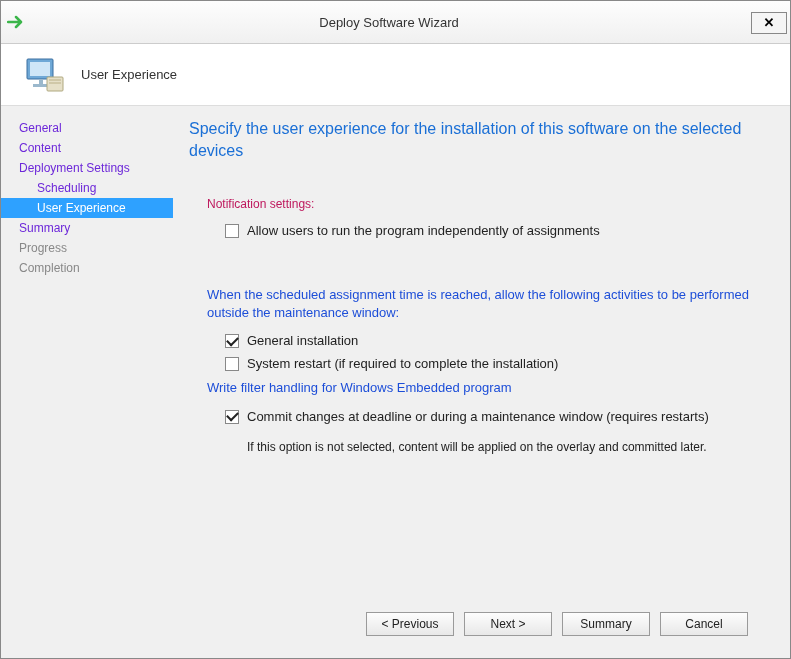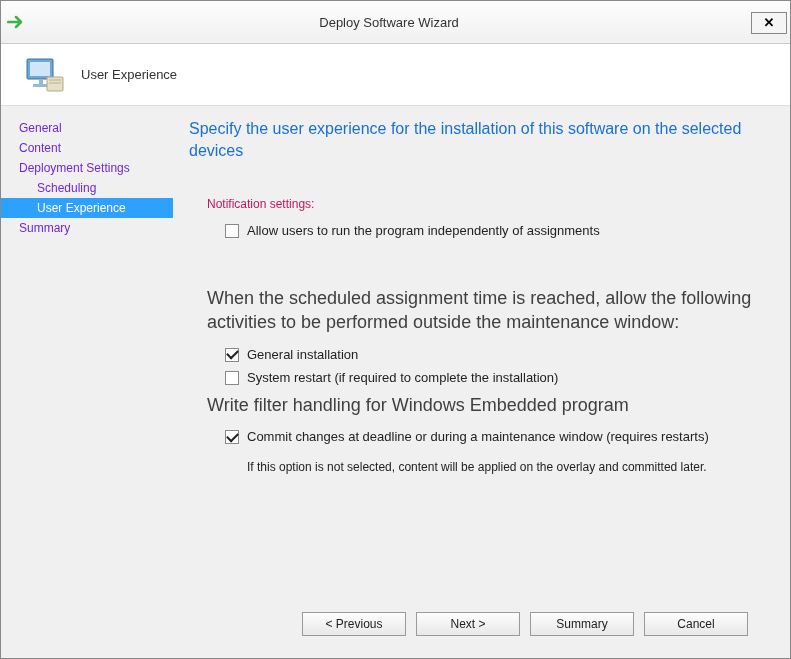--- a/index.html
+++ b/index.html
@@ -147,42 +147,42 @@
       height: 5px;
       border-left: 2px solid #222;
       border-bottom: 2px solid #222;
       transform: rotate(-45deg) translate(1px, -1px);
     }
     .checkbox-label {
       font-size: 13px;
       color: #222;
     }
     .paragraph {
-      font-size: 18px;
-      color: #404040;
+      font-size: 13px;
+      color: #1d4ed8;
       margin-bottom: 12px;
       line-height: 1.35;
     }
     .indent-note {
       font-size: 12px;
       color: #222;
       padding-left: 36px;
       margin-top: 4px;
     }
     .footer {
       height: 48px;
       display: flex;
       align-items: center;
       justify-content: flex-end;
       padding: 0 20px;
       gap: 10px;
       border-top: 0;
     }
     .btn {
-      width: 104px;
+      width: 88px;
       height: 24px;
       border: 1px solid #9a9a9a;
       background: linear-gradient(#fdfdfd, #e8e8e8);
       font-size: 12px;
       color: #222;
       display: flex;
       align-items: center;
       justify-content: center;
       cursor: pointer;
     }
@@ -222,20 +222,22 @@
 
   <div class="body">
 
     <div class="sidebar" id="sidebar">
         <div class="sidebar-item">General</div>
         <div class="sidebar-item">Content</div>
         <div class="sidebar-item">Deployment Settings</div>
         <div class="sidebar-item child">Scheduling</div>
         <div class="sidebar-item child selected">User Experience</div>
         <div class="sidebar-item">Summary</div>
+        <div class="sidebar-item dim">Progress</div>
+        <div class="sidebar-item dim">Completion</div>
       </div>
 
     <div class="content">
       <div class="heading">Specify the user experience for the installation of this software on the selected devices</div>
 
       <div style="padding-left:18px;">
         <div class="section-label">Notification settings:</div>
       </div>
 
       <div class="checkbox-row" style="padding-left:36px; margin-bottom:48px;">

